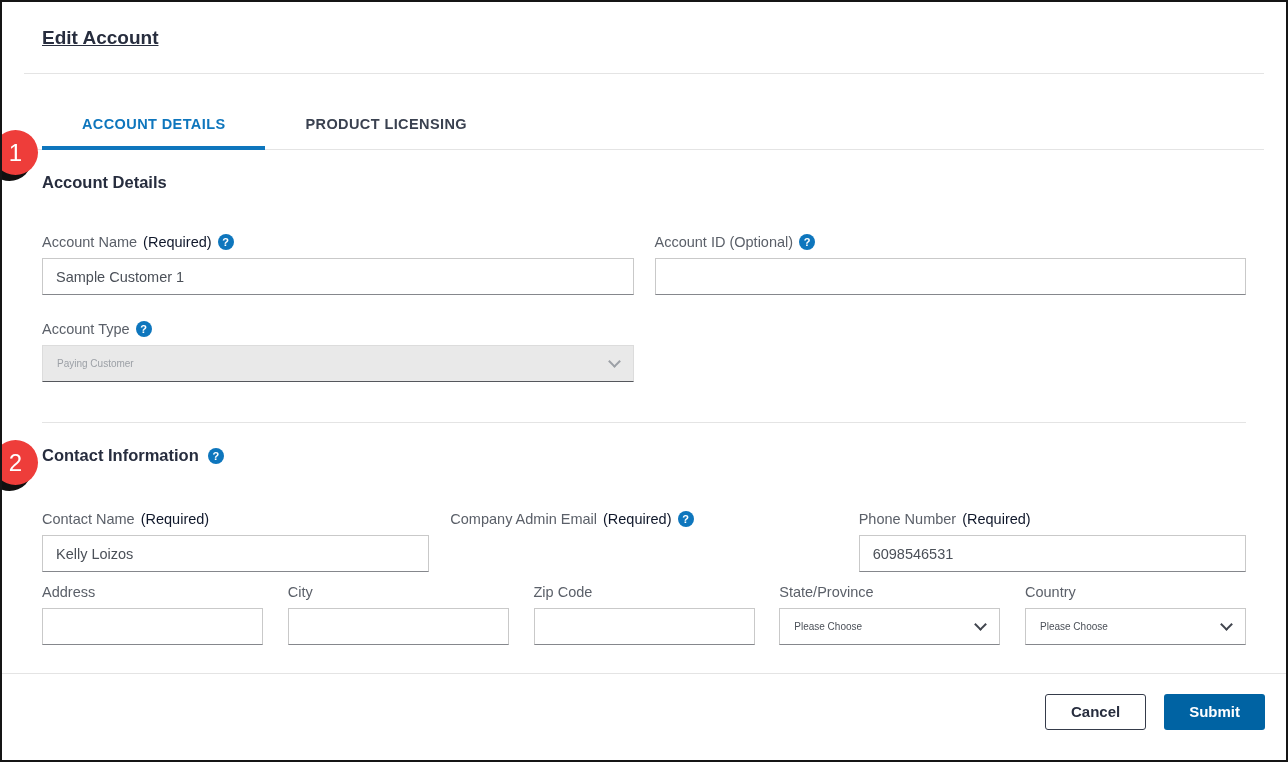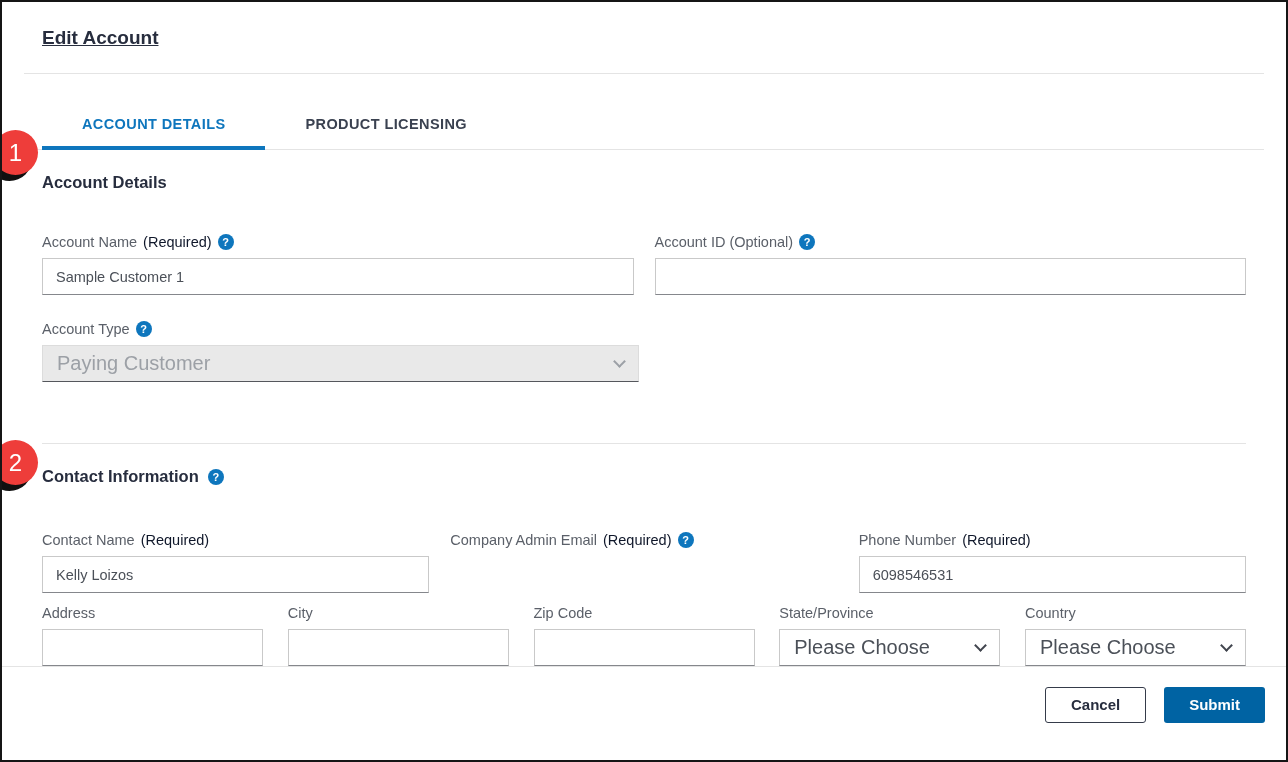--- a/index.html
+++ b/index.html
@@ -57,45 +57,45 @@
 
   .text-input {
     width:100%; height:37px; padding:0 13px;
     border:1px solid #c9c9c9; border-bottom-color:#85878c;
     font-size:14.5px; color:#4b5058; background:#fff; outline:none;
     font-family:Liberation Sans, sans-serif;
   }
   .select-box {
     width:100%; height:37px; padding:12px 14px;
     border:1px solid #c9c9c9; border-bottom-color:#85878c;
-    font-size:20px; color:#4b5058; background:#fff;
+    font-size:10px; color:#4b5058; background:#fff;
     display:flex; align-items:center; justify-content:space-between; cursor:pointer;
   }
   .select-box.disabled {
     background:#e9e9e9; color:#9ca0a6; border-color:#dcdcdc; border-bottom-color:#55575c;
     cursor:default;
   }
   .chevron-down {
     width:9px; height:9px; border-right:2px solid #41454e; border-bottom:2px solid #41454e;
     transform:rotate(45deg); margin-top:-5px;
   }
   .select-box.disabled .chevron-down { border-color:#9ca0a6; }
 
   .form-row { display:flex; justify-content:space-between;gap:21px; }
   .row-account { margin-top:42px; }
   .col-half { width:597px; }
-  .row-type { margin-top:26px;flex-direction:column; }
+  .row-type { margin-top:26px; }
   .row-contact-1 { margin-top:46px; }
   .col-third { width:390px; }
   .row-contact-2 { margin-top:12px; }
   .col-fifth { width:221px; }
 
   
   .dialog-footer {
-    position:absolute; left:0; right:0; bottom:18px; height:76px;
+    position:absolute; left:0; right:0; bottom:11px; height:76px;
     border-top:1px solid #e4e4e4; background:#fff;
     display:flex; align-items:center; justify-content:flex-end; gap:18px;
     padding:0 21px;
   }
   .btn {
     height:36px; padding:0 25px; font-size:15px; border-radius:3px; cursor:pointer;
     font-family:"Liberation Sans", sans-serif;
   }
   .btn-cancel { background:#fff; color:#272d3e; border:1px solid #353b4a; font-weight:600; }
   .btn-submit { background:#0063a3; color:#fff; border:none; font-weight:700; }

